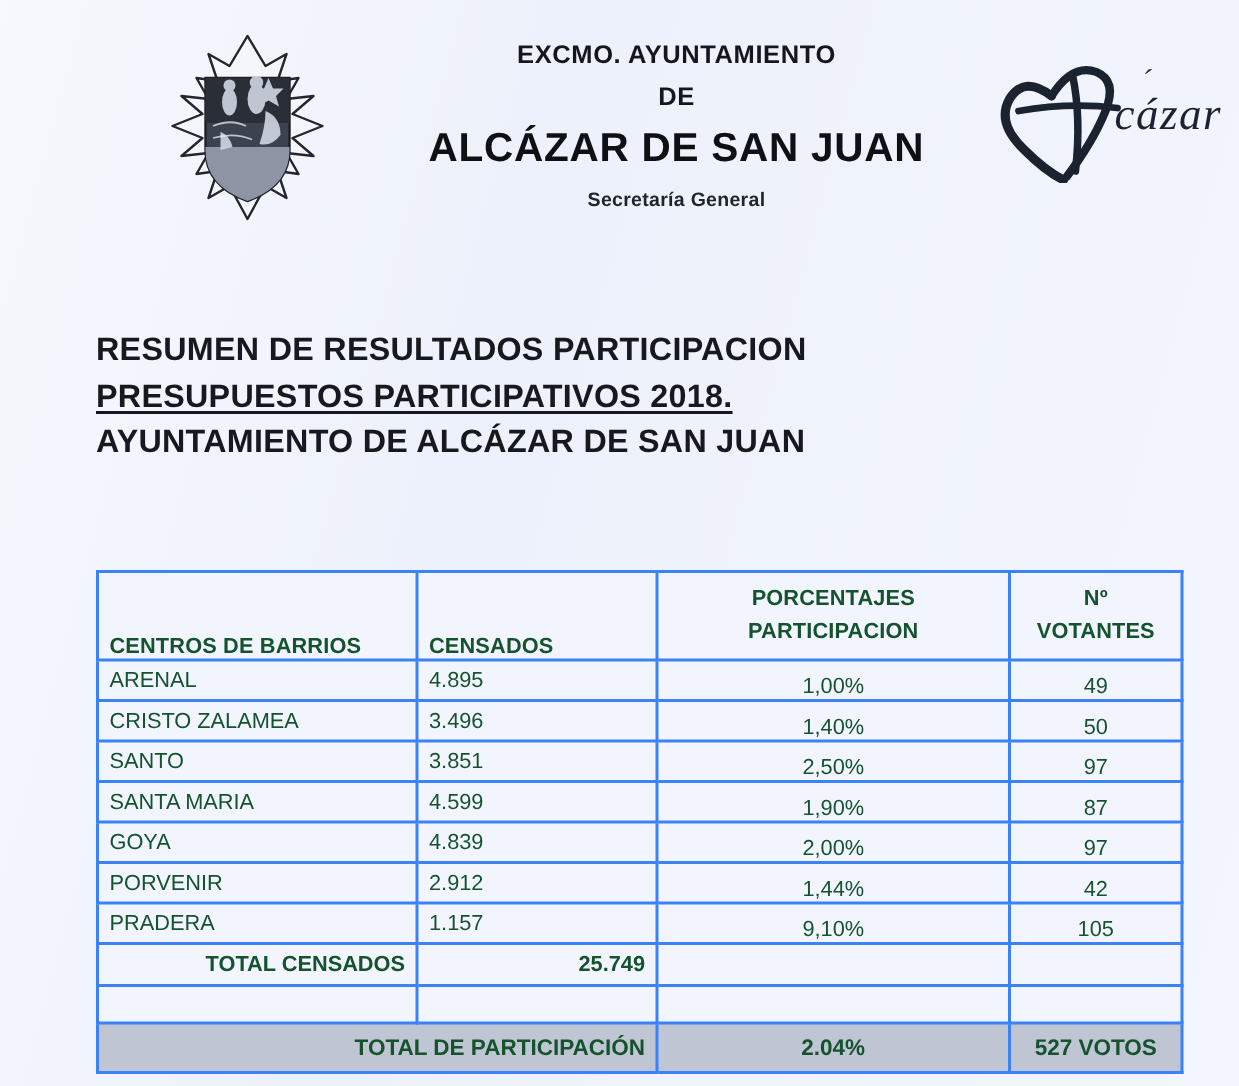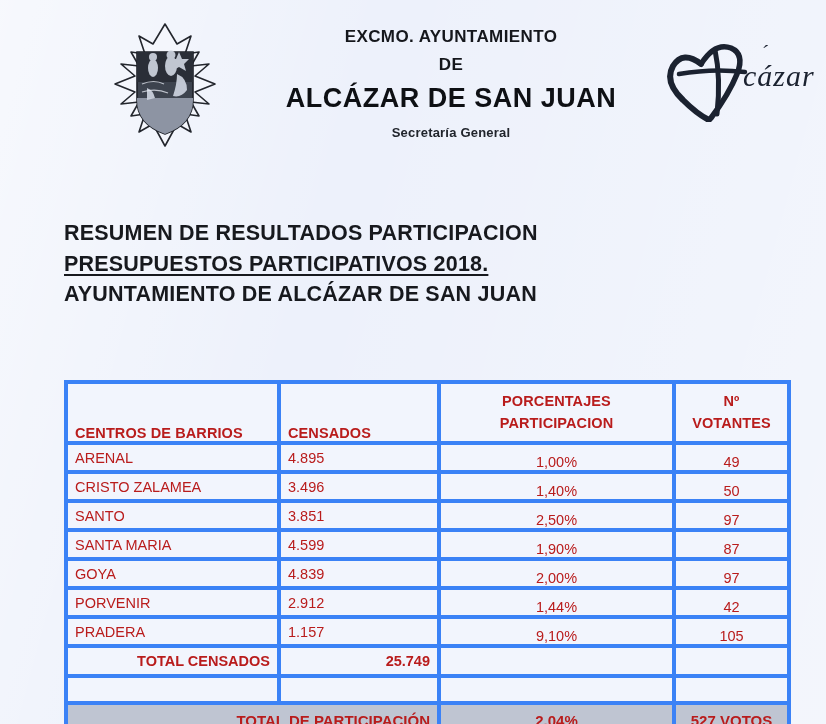--- a/index.html
+++ b/index.html
@@ -119,24 +119,24 @@
     table-layout: fixed;
     background: #f2f5fd;
   }
   table.results col.c1 { width: 213px; }
   table.results col.c2 { width: 160px; }
   table.results col.c3 { width: 235px; }
   table.results col.c4 { width: 115px; }
 
   table.results th,
   table.results td {
-    border: 4px solid #3b82f6;
+    border: 2px solid #3b82f6;
     font-size: 14.5px;
     padding: 0 7px;
-    color: #b91c1c;
+    color: #14532d;
     background: #f2f5fd;
   }
 
   thead th {
     background: #bfc5d2;
     font-weight: bold;
     height: 57px;
     letter-spacing: 0.1px;
   }
   th.h-barrios,

